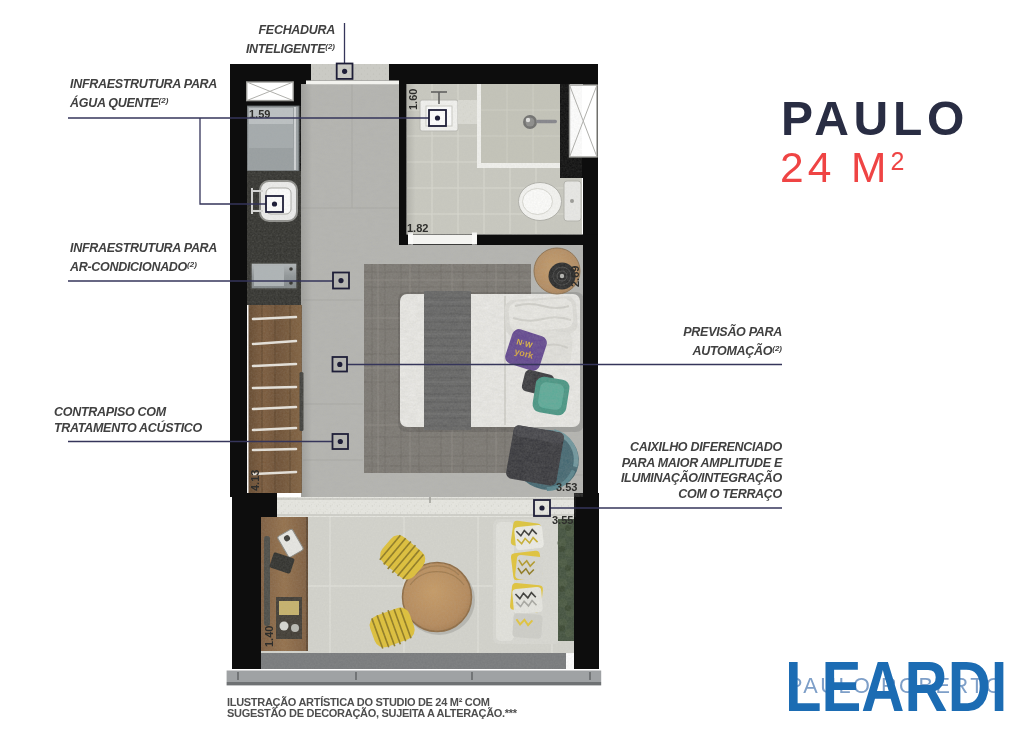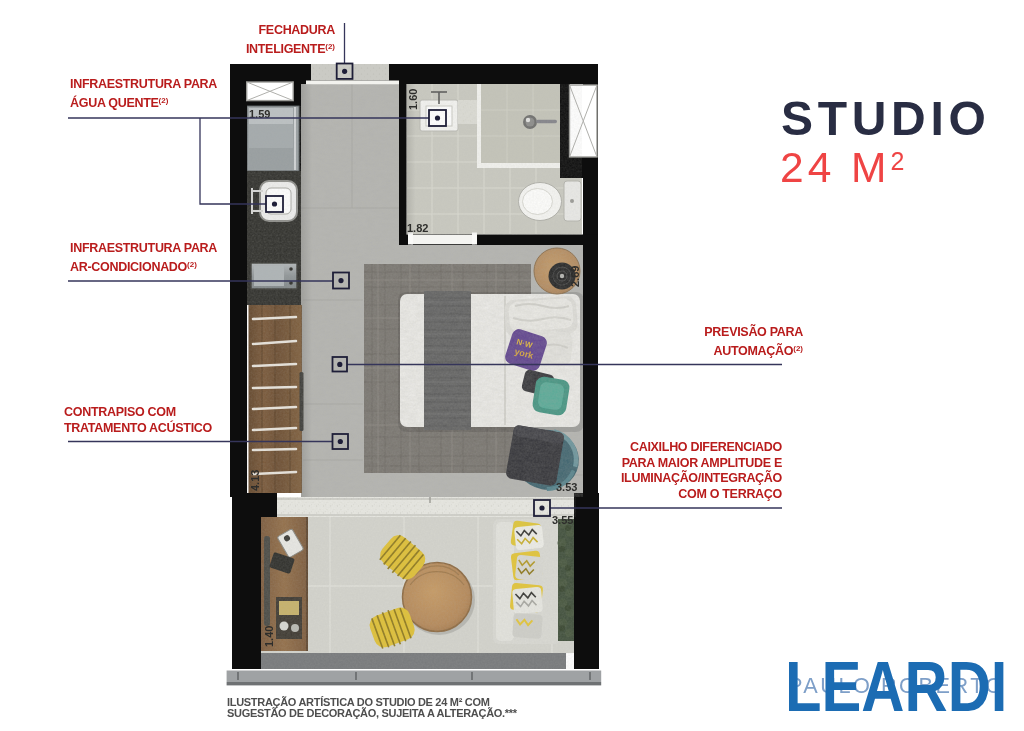--- a/index.html
+++ b/index.html
@@ -1,18 +1,18 @@
 <!DOCTYPE html>
 <html><head>
 <meta charset="utf-8">
 <style>
   html,body{margin:0;padding:0;}
   body{width:1024px;height:731px;background:#ffffff;position:relative;overflow:hidden;
        font-family:"Liberation Sans", sans-serif;}
-  .lbl{position:absolute;font-weight:bold;font-size:12.5px;line-height:15.6px;color:#b91c1c;letter-spacing:-0.3px;}
+  .lbl{position:absolute;font-weight:bold;font-size:12.5px;line-height:15.6px;color:#404040;letter-spacing:-0.3px;font-style:italic;}
   .lbl sup{font-size:8px;vertical-align:4px;letter-spacing:0;}
   svg{position:absolute;left:0;top:0;}
 </style>
 </head>
 <body>
 <svg width="1024" height="731" viewBox="0 0 1024 731">
   <defs>
     <pattern id="speck" width="7" height="7" patternUnits="userSpaceOnUse">
       <rect width="7" height="7" fill="#e7e7e1"></rect>
       <circle cx="1.5" cy="2" r="0.7" fill="#d6d6cf"></circle>
@@ -453,22 +453,22 @@
     <circle cx="341" cy="280.6" r="2.6"></circle>
     <circle cx="339.8" cy="364.4" r="2.6"></circle>
     <circle cx="340.3" cy="441.5" r="2.6"></circle>
     <circle cx="542" cy="508" r="2.6"></circle>
   </g>
 </svg>
 
 <div class="lbl" style="left:0px;top:23px;width:335px;text-align:right;">FECHADURA<br>INTELIGENTE<sup>(2)</sup></div>
 <div class="lbl" style="left:70px;top:77px;">INFRAESTRUTURA PARA<br>ÁGUA QUENTE<sup>(2)</sup></div>
 <div class="lbl" style="left:70px;top:241px;">INFRAESTRUTURA PARA<br>AR-CONDICIONADO<sup>(2)</sup></div>
-<div class="lbl" style="left:64px;top:405px;">CONTRAPISO COM<br>TRATAMENTO ACÚSTICO</div>
-<div class="lbl" style="left:503px;top:325px;width:300px;text-align:right;">PREVISÃO PARA<br>AUTOMAÇÃO<sup>(2)</sup></div>
+<div class="lbl" style="left:54px;top:405px;">CONTRAPISO COM<br>TRATAMENTO ACÚSTICO</div>
+<div class="lbl" style="left:482px;top:325px;width:300px;text-align:right;">PREVISÃO PARA<br>AUTOMAÇÃO<sup>(2)</sup></div>
 <div class="lbl" style="left:482px;top:440px;width:300px;text-align:right;">CAIXILHO DIFERENCIADO<br>PARA MAIOR AMPLITUDE E<br>ILUMINAÇÃO/INTEGRAÇÃO<br>COM O TERRAÇO</div>
 <div style="position:absolute;left:227px;top:697px;font-weight:bold;font-size:11px;line-height:11px;letter-spacing:-0.3px;color:#4e4e4e;font-family:'Liberation Sans',sans-serif;">ILUSTRAÇÃO ARTÍSTICA DO STUDIO DE 24 M² COM<br>SUGESTÃO DE DECORAÇÃO, SUJEITA A ALTERAÇÃO.***</div>
 
-<div style="position:absolute;left:781px;top:95px;font-family:'Liberation Sans',sans-serif;font-weight:bold;font-size:48px;line-height:48px;letter-spacing:4.7px;color:#292d43;">STUDIO</div>
+<div style="position:absolute;left:781px;top:95px;font-family:'Liberation Sans',sans-serif;font-weight:bold;font-size:48px;line-height:48px;letter-spacing:4.7px;color:#292d43;">PAULO</div>
 <div style="position:absolute;left:780px;top:140px;font-family:'Liberation Sans',sans-serif;font-weight:normal;font-size:42.5px;line-height:42.5px;letter-spacing:4px;color:#ef4444;">24 M<span style="font-size:25px;vertical-align:11.5px;letter-spacing:0;">2</span></div>
 
 <div style="position:absolute;left:788px;top:635px;font-family:'Liberation Sans',sans-serif;font-weight:normal;font-size:21.7px;line-height:21.7px;letter-spacing:2.5px;color:#7e9fc8;margin-top:40px;">PAULO ROBERTO</div>
 <div style="position:absolute;left:785px;top:652px;font-family:'Liberation Sans',sans-serif;font-weight:bold;font-size:70.5px;line-height:70.5px;letter-spacing:0px;color:#1c6cb3;transform:scaleX(0.8475);transform-origin:0 50%;">LEARDI</div>
 
 </body></html>

